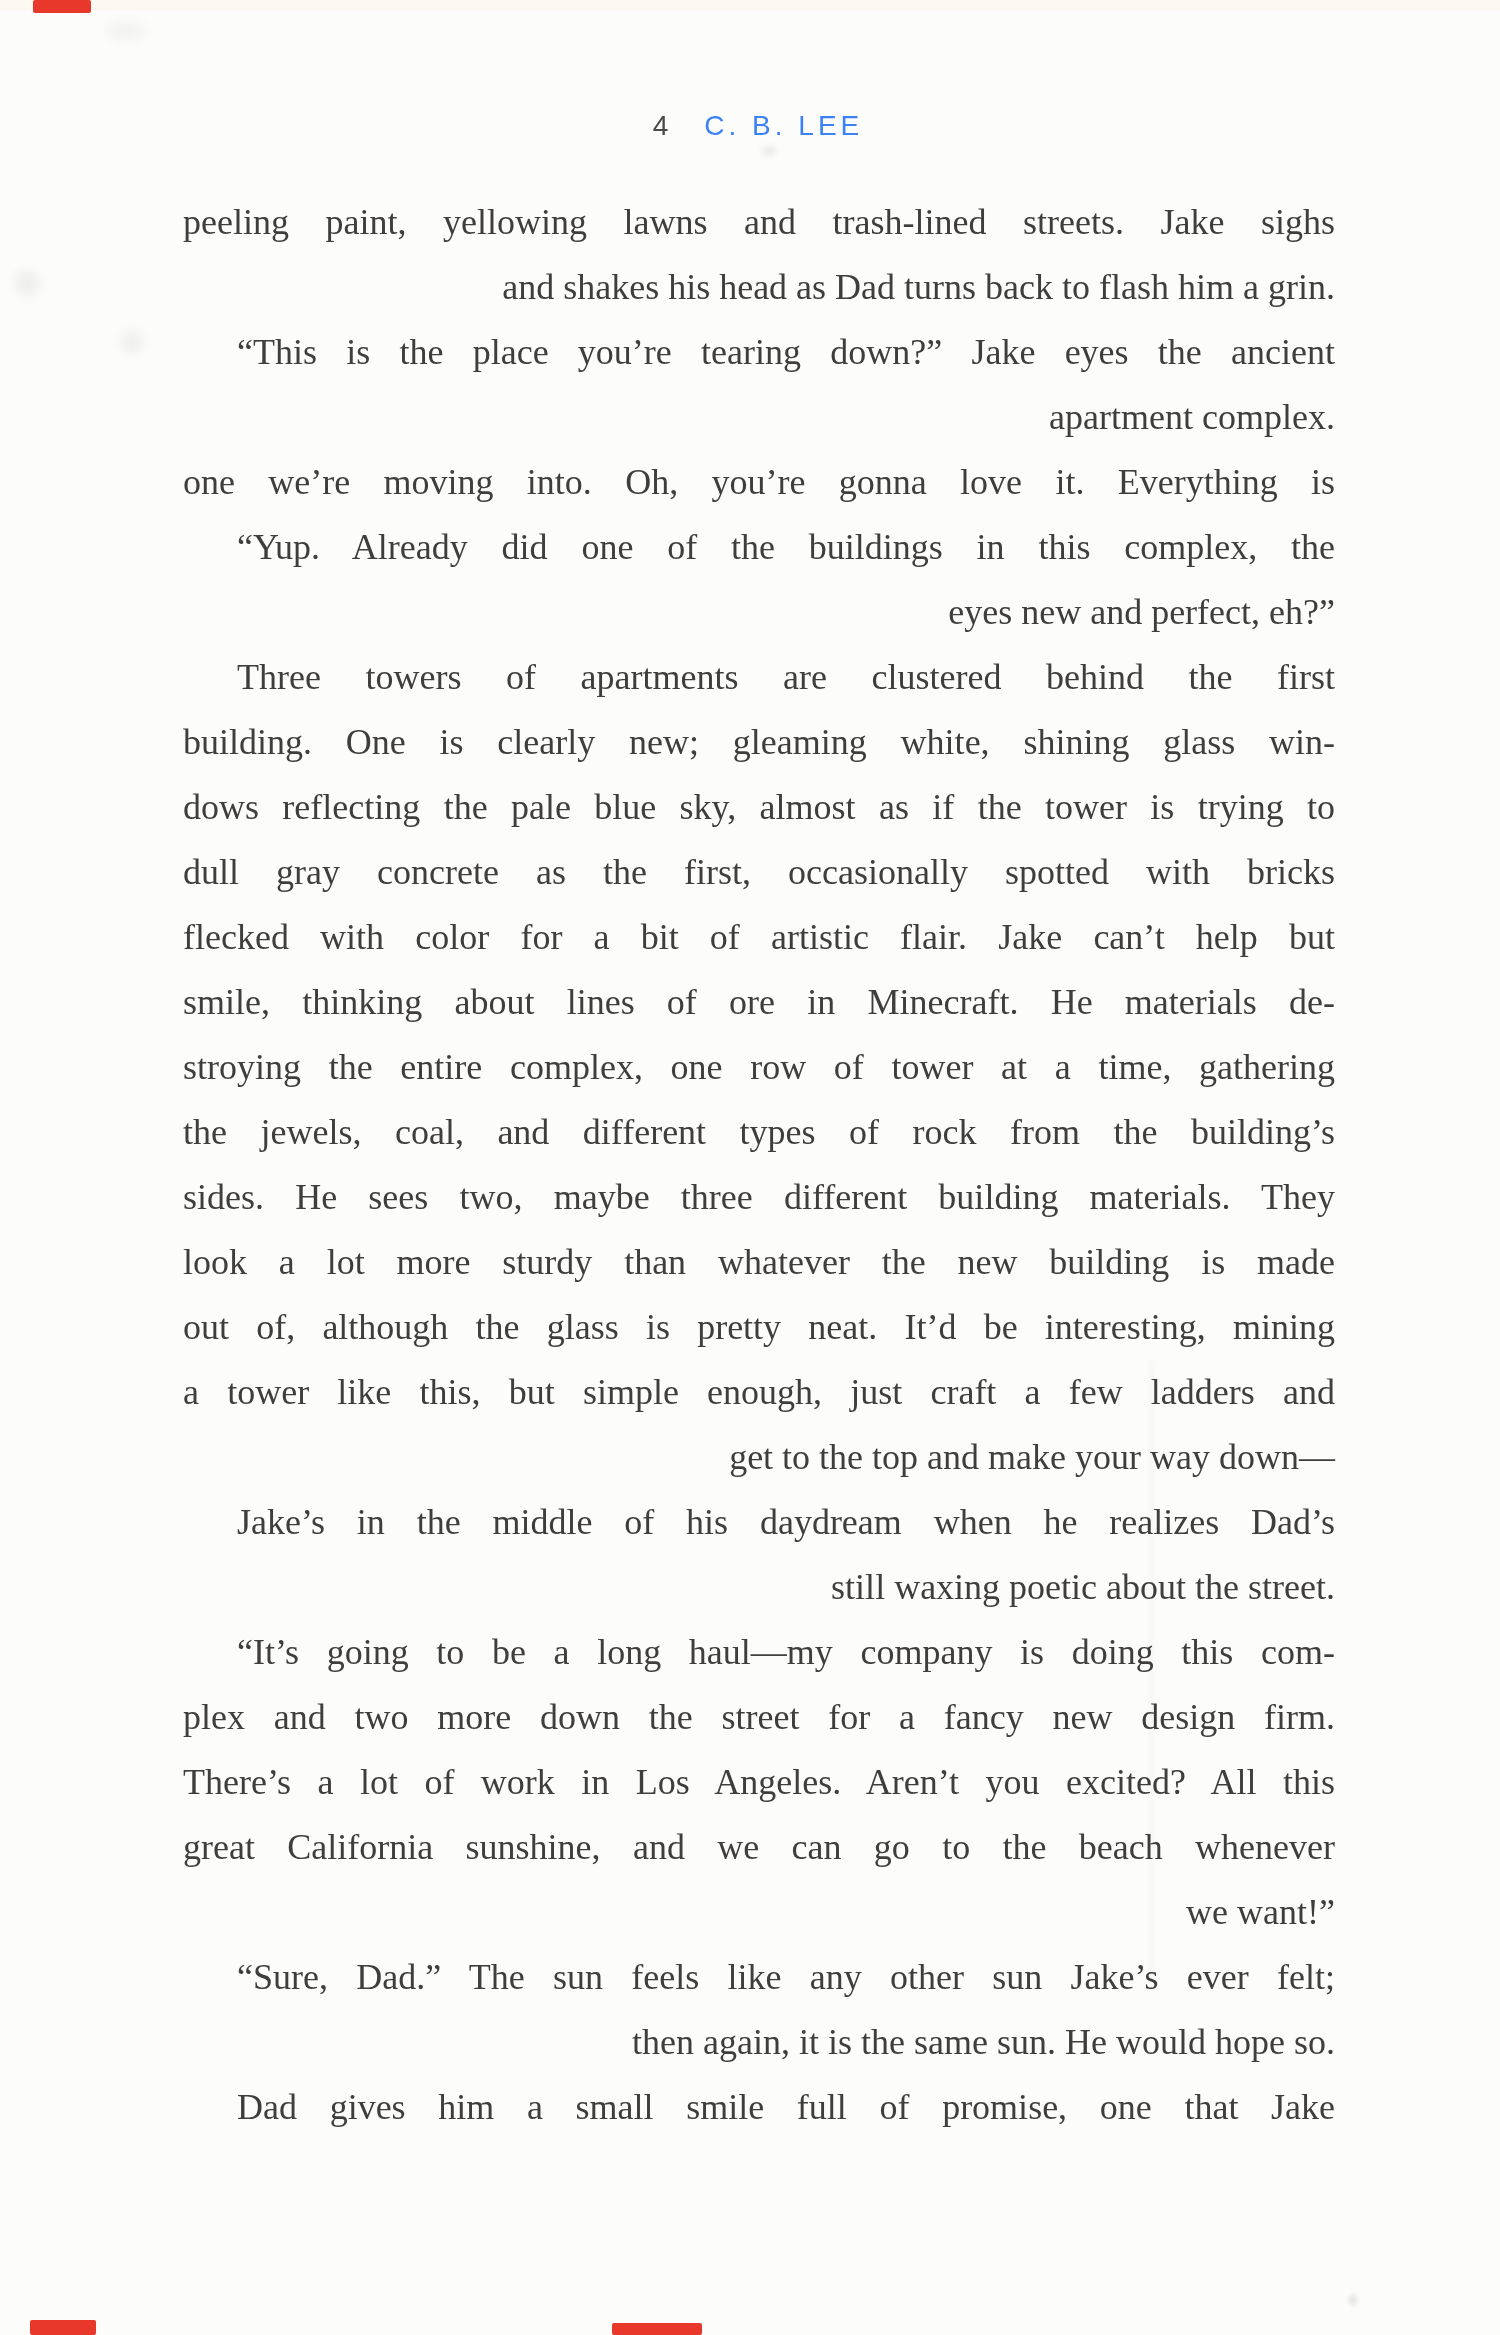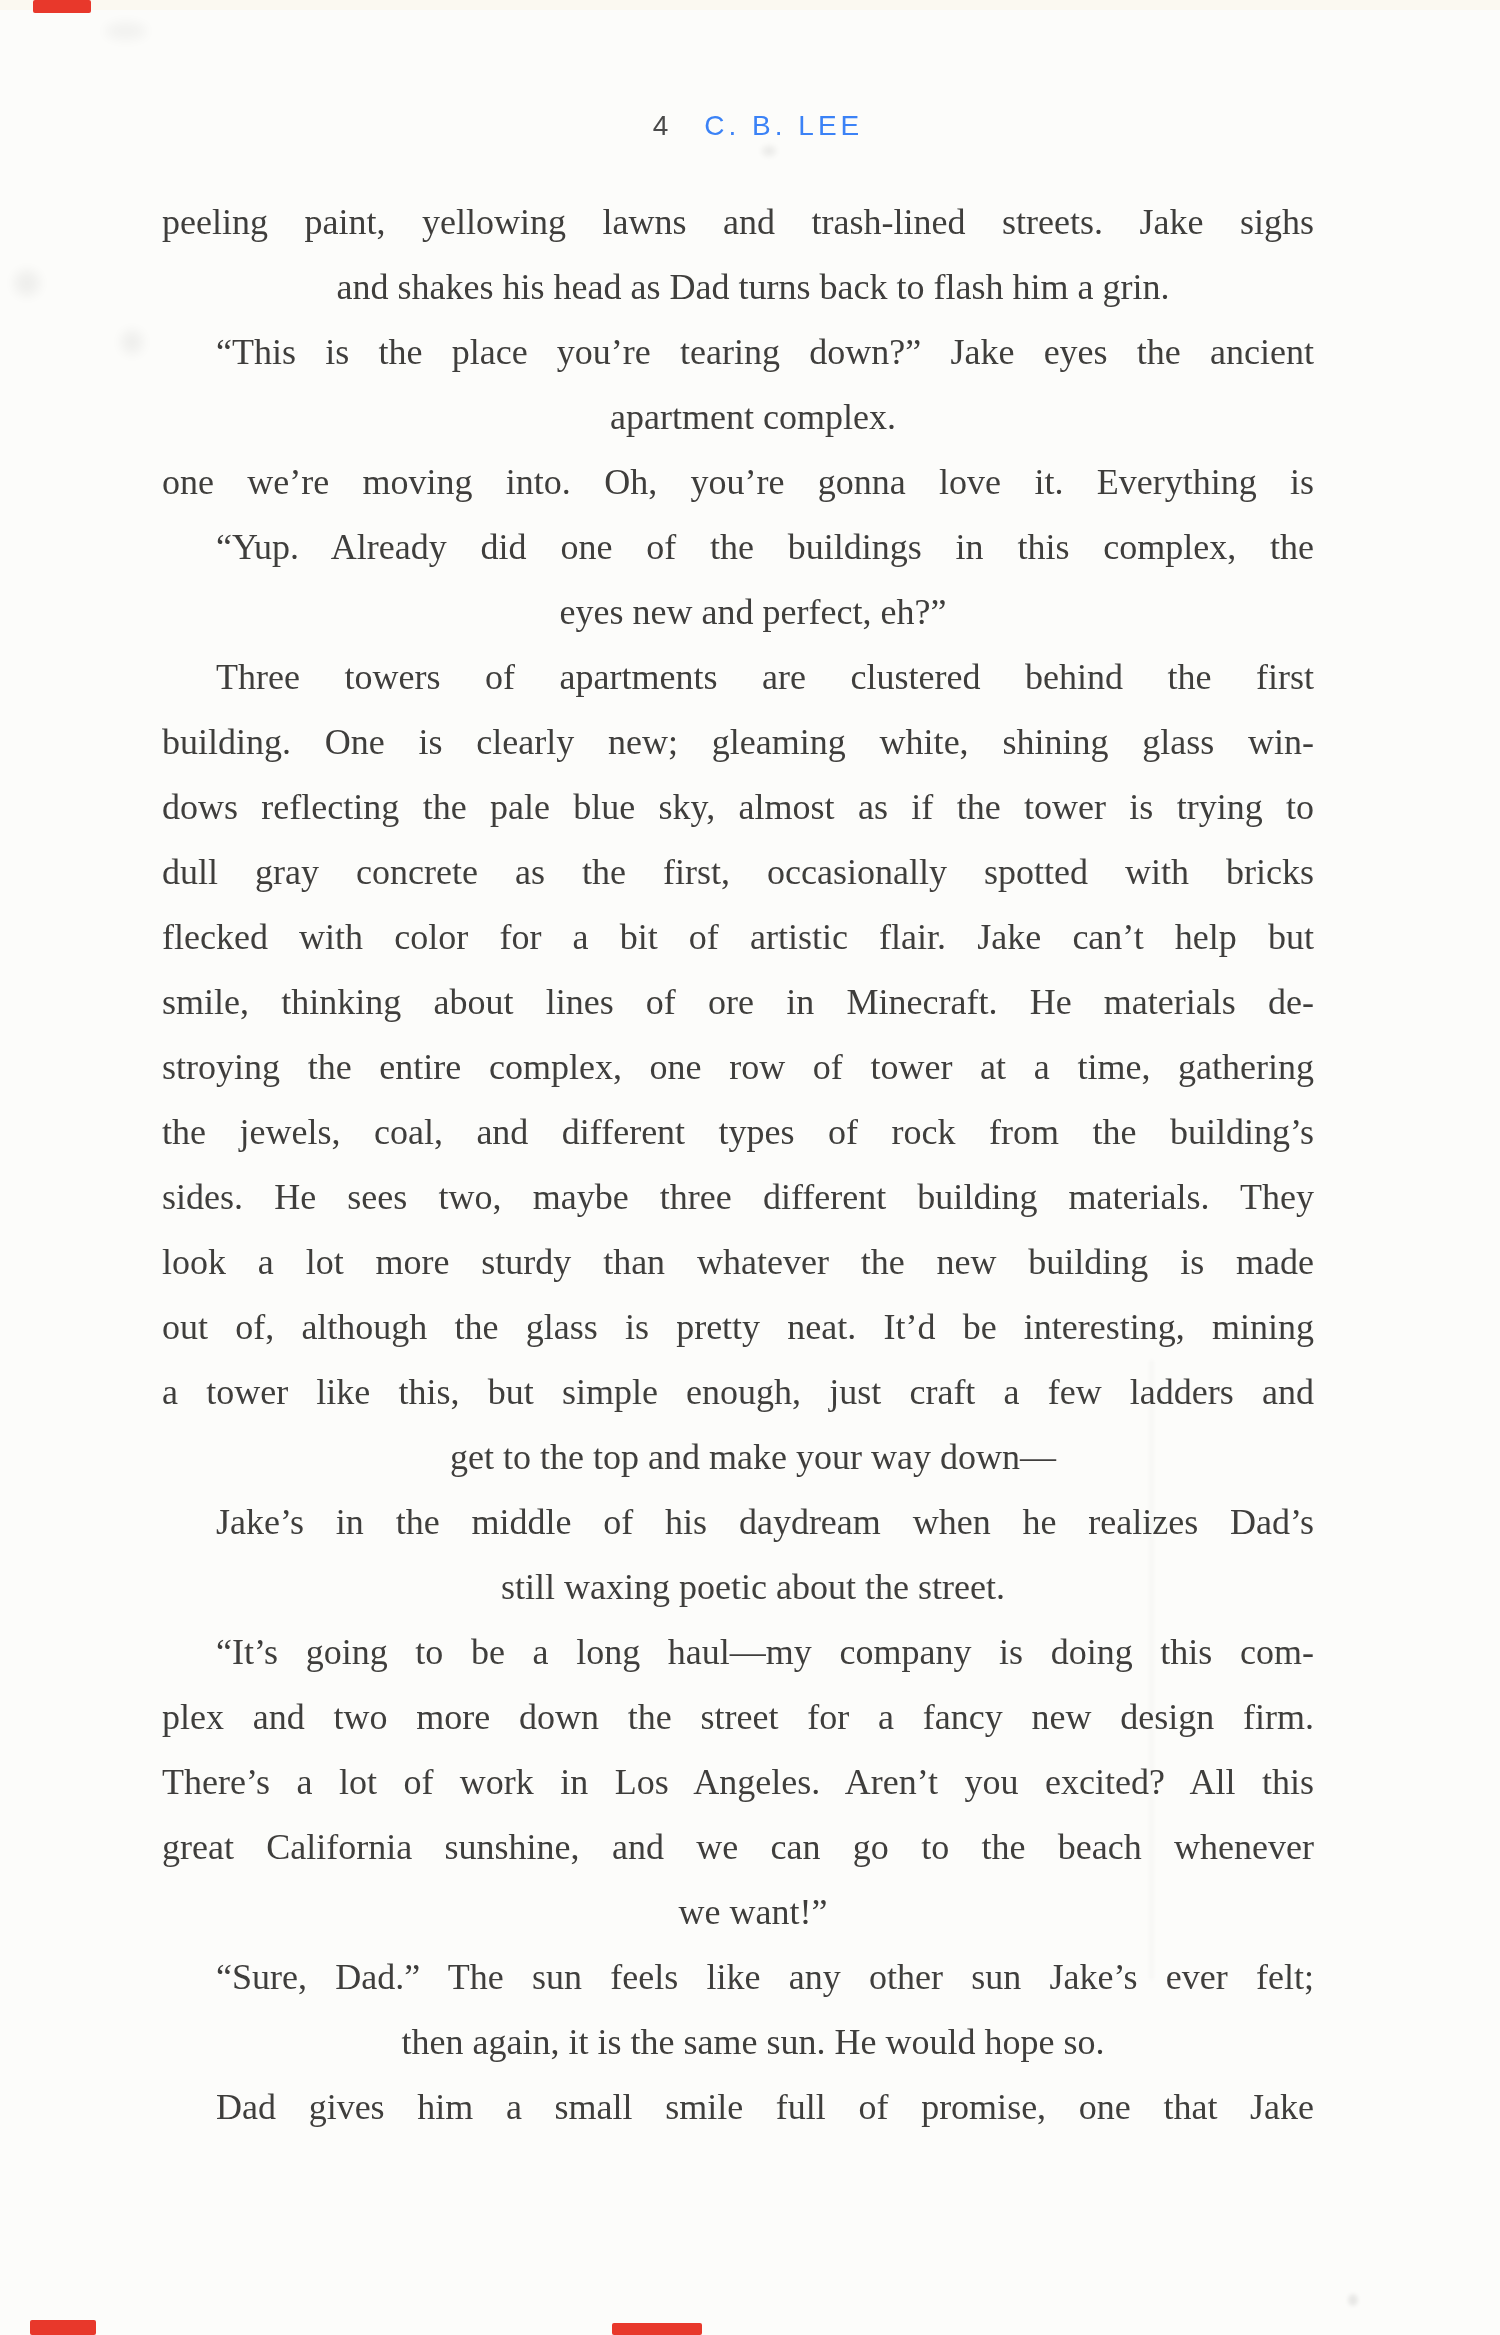--- a/index.html
+++ b/index.html
@@ -36,36 +36,36 @@
     font-size: 28px;
     color: #4a4a4a;
     letter-spacing: 1px;
   }
   .running-head .author {
     letter-spacing: 4px;
     color: #3b82f6;
   }
   .text-block {
     position: absolute;
-    left: 162px;
+    left: 183px;
     top: 190px;
     width: 1152px;
     font-size: 36px;
     color: #3f3e3c;
   }
   .line {
     height: 65px;
     line-height: 65px;
     white-space: normal;
   }
   .line-justify {
     text-align: justify;
     text-align-last: justify;
   }
-  .line-left { text-align: center; margin-left: 30px; }
+  .line-left { text-align: right; margin-left: 30px; }
   .indent { padding-left: 54px; }
 
   
   .edge-mark {
     position: absolute;
     background: #e8382b;
     border-radius: 2px;
   }
   .edge-mark.m-top-left    { left: 33px;  top: 0;      width: 58px; height: 13px; }
   .edge-mark.m-bottom-left { left: 30px;  top: 2320px; width: 66px; height: 15px; }

